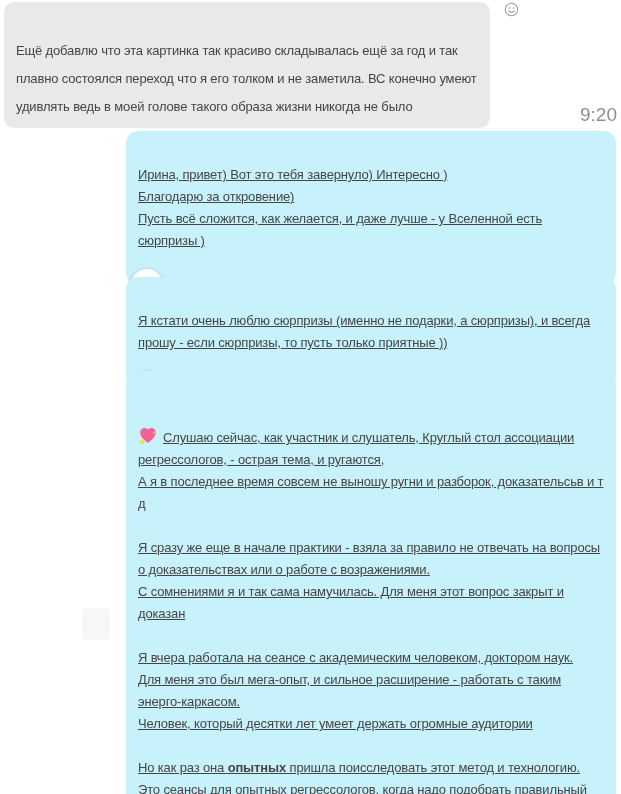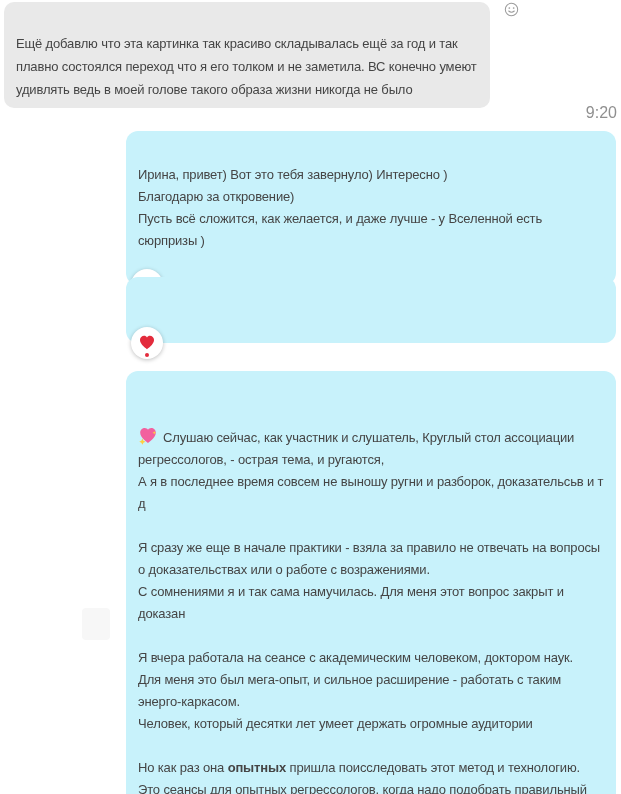--- a/index.html
+++ b/index.html
@@ -10,30 +10,30 @@
     font-size:13px;letter-spacing:-0.15px;color:#454545;
   }
   .bubble{
     position:absolute;box-sizing:border-box;
     padding:11px 12px;border-radius:12px;
     white-space:pre-line;word-wrap:break-word;
   }
   .bubble.incoming{
     left:4px;top:2px;width:486px;
     background:#e9e9e9;border-radius:10px;
-    padding:7px 12px;line-height:23px;
+    padding:7px 12px;line-height:28px;
   }
   .bubble.outgoing{
     left:126px;width:490px;
-    background:#c8f2fb;line-height:22px;
+    background:#c8f2fb;line-height:22px;text-decoration:underline;
   }
   .msg-text{white-space:pre-line;}
   .time{
     position:absolute;left:0;top:104px;width:617px;
-    text-align:right;font-size:16px;letter-spacing:0;color:#8f8f8f;
+    text-align:right;font-size:19px;letter-spacing:0;color:#8f8f8f;
   }
   .smiley{
     position:absolute;left:504px;top:2px;width:15px;height:15px;cursor:pointer;
   }
   .reaction{
     position:absolute;left:5px;bottom:-16px;
     width:32px;height:32px;border-radius:50%;
     background:#ffffff;box-shadow:0 1px 4px rgba(0,0,0,0.25);
     display:flex;align-items:center;justify-content:center;
   }
@@ -77,20 +77,21 @@
 Пусть всё сложится, как желается, и даже лучше - у Вселенной есть сюрпризы )</span>
     <div class="reaction">
       <svg width="18" height="18" viewBox="0 0 32 32">
         <path d="M16 27 C16 27 3.5 19 3.5 10.8 C3.5 6.2 7.1 3.2 10.8 3.2 C13.1 3.2 15.1 4.4 16 6 C16.9 4.4 18.9 3.2 21.2 3.2 C24.9 3.2 28.5 6.2 28.5 10.8 C28.5 19 16 27 16 27 Z" fill="#e32b3c"></path>
       </svg>
       <span class="dot"></span>
     </div>
   </div>
 
   <div class="bubble outgoing" style="top:277px;">
+    <span class="msg-text">Я кстати очень люблю сюрпризы (именно не подарки, а сюрпризы), и всегда прошу - если сюрпризы, то пусть только приятные ))</span>
     <div class="reaction">
       <svg width="18" height="18" viewBox="0 0 32 32">
         <path d="M16 27 C16 27 3.5 19 3.5 10.8 C3.5 6.2 7.1 3.2 10.8 3.2 C13.1 3.2 15.1 4.4 16 6 C16.9 4.4 18.9 3.2 21.2 3.2 C24.9 3.2 28.5 6.2 28.5 10.8 C28.5 19 16 27 16 27 Z" fill="#e32b3c"></path>
       </svg>
       <span class="dot"></span>
     </div>
   </div>
 
   <div class="ghost"></div>
 

